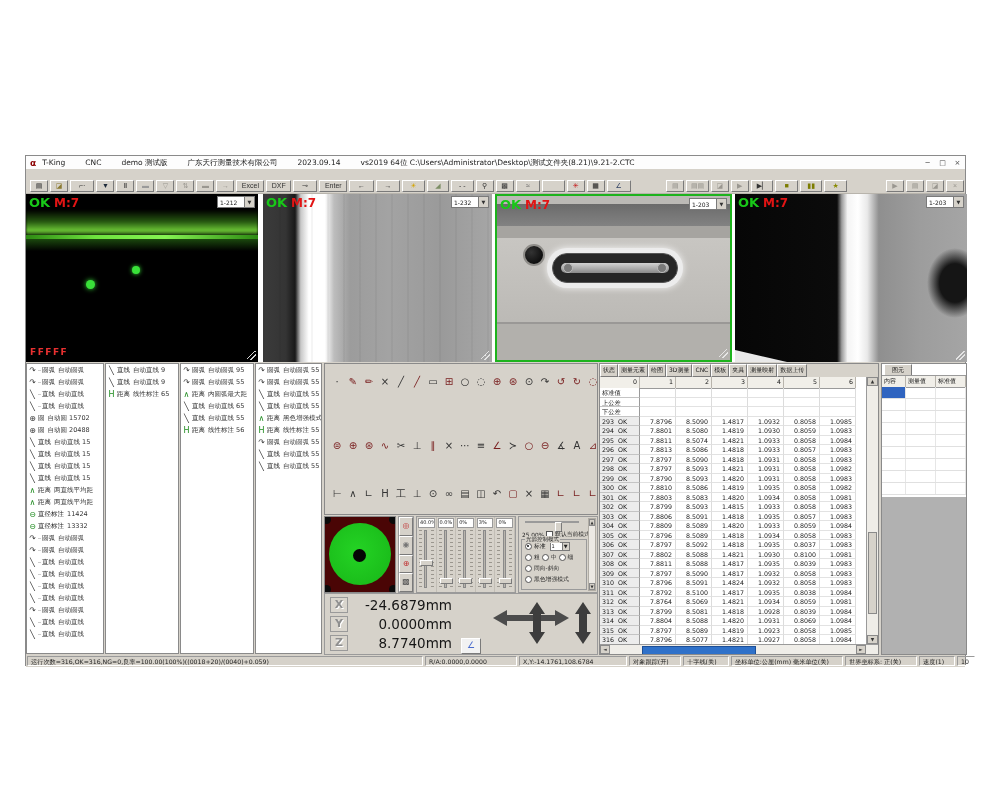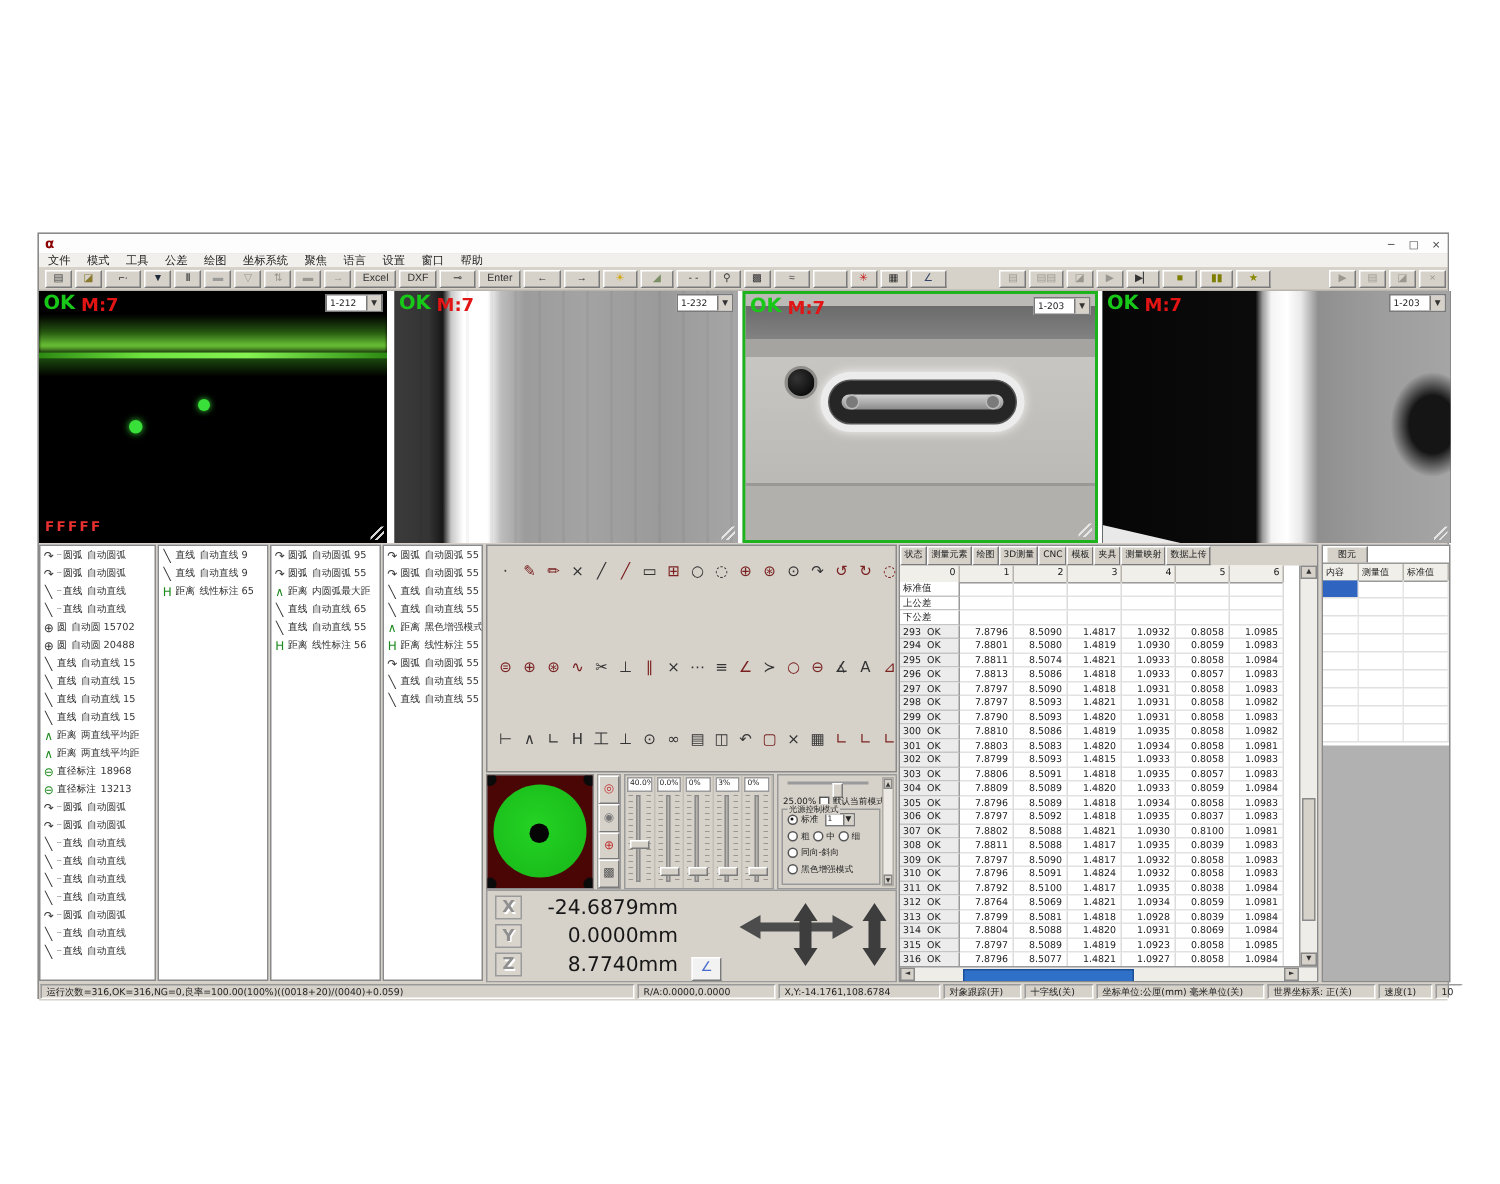--- a/index.html
+++ b/index.html
@@ -171,40 +171,35 @@
        border-color:#9a9a9a #fff #fff #9a9a9a;white-space:nowrap;overflow:hidden;box-sizing:border-box;flex:none;}
 </style>
 </head>
 <body>
 
 <div class="stage">
   <div class="app">
 
     <div class="titlebar">
       <span class="logo">α</span>
+      <div class="title-items" id="title-items">
+          <span>T-King</span>
+          <span>CNC</span>
+          <span>demo 测试版</span>
+          <span>广东天行测量技术有限公司</span>
+          <span>2023.09.14</span>
+          <span>vs2019 64位  C:\Users\Administrator\Desktop\测试文件夹(8.21)\9.21-2.CTC</span>
+        </div>
       <div class="wctl" id="wctl">
           <span>─</span>
           <span>□</span>
           <span>×</span>
         </div>
     </div>
 
-    <div class="menubar" id="menubar">
-        <span class="menu-item">文件</span>
-        <span class="menu-item">模式</span>
-        <span class="menu-item">工具</span>
-        <span class="menu-item">公差</span>
-        <span class="menu-item">绘图</span>
-        <span class="menu-item">坐标系统</span>
-        <span class="menu-item">聚焦</span>
-        <span class="menu-item">语言</span>
-        <span class="menu-item">设置</span>
-        <span class="menu-item">窗口</span>
-        <span class="menu-item">帮助</span>
-      </div>
 
     <div class="toolbar" id="toolbar">
         <button class="tb">▤</button>
         <button class="tb" style="color: rgb(138, 122, 48);">◪</button>
         <button class="tb" style="width: 26px;">⌐·</button>
         <button class="tb" style="color: rgb(29, 42, 58);">▼</button>
         <button class="tb" style="color: rgb(34, 34, 34);">Ⅱ</button>
         <button class="tb" style="color: rgb(154, 154, 154);">▬</button>
         <button class="tb dis">▽</button>
         <button class="tb dis">⇅</button>
@@ -366,26 +361,26 @@
           <span class="ldet">两直线平均距</span>
         </div>
         <div class="lrow">
           <span class="licon grn">∧</span>
           <span class="lname">距离</span>
           <span class="ldet">两直线平均距</span>
         </div>
         <div class="lrow">
           <span class="licon grn">⊖</span>
           <span class="lname">直径标注</span>
-          <span class="ldet">18968</span>
+          <span class="ldet">11424</span>
         </div>
         <div class="lrow">
           <span class="licon grn">⊖</span>
           <span class="lname">直径标注</span>
-          <span class="ldet">13213</span>
+          <span class="ldet">13332</span>
         </div>
         <div class="lrow">
           <span class="licon">↷</span>
           <span class="lpre">┄</span>
           <span class="lname">圆弧</span>
           <span class="ldet">自动圆弧</span>
         </div>
         <div class="lrow">
           <span class="licon">↷</span>
           <span class="lpre">┄</span>

